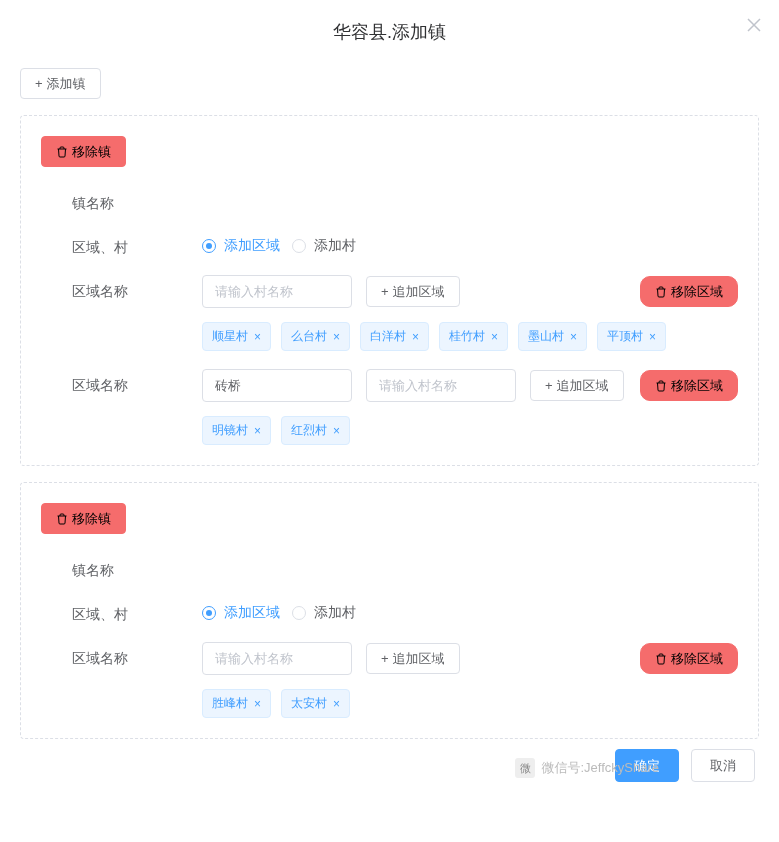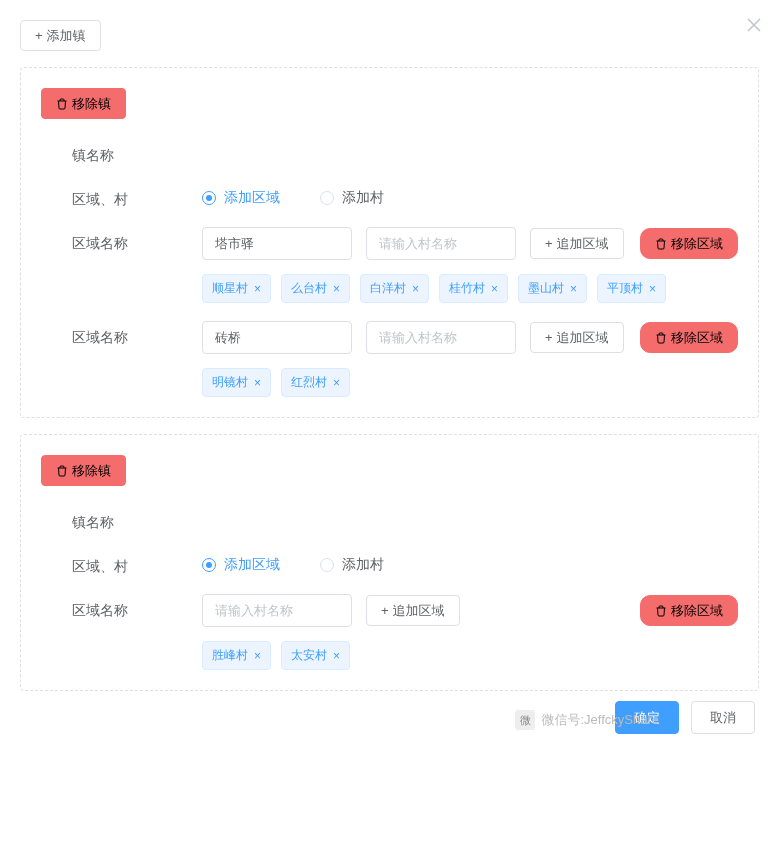--- a/index.html
+++ b/index.html
@@ -12,21 +12,21 @@
     .btn-primary { background: #409eff; border-color: #409eff; color: #fff; }
     .btn .icon-left { margin-right: 4px; }
     .panel { border: 1px dashed #dcdfe6; border-radius: 4px; padding: 20px; margin-top: 16px; }
     .form-row { display: flex; align-items: flex-start; margin-bottom: 18px; margin-left: 31px; }
     .form-row:last-child { margin-bottom: 0; }
     .form-label { width: 130px; flex-shrink: 0; padding-top: 8px; color: #606266; }
     .form-content { flex: 1; }
     .input { width: 100%; height: 33px; padding: 0 12px; border: 1px solid #dcdfe6; border-radius: 4px; font-size: 13px; color: #606266; outline: none; }
     .input::placeholder { color: #c0c4cc; }
     .input-sm { width: 150px; }
-    .radio-group { display: flex; align-items: center; gap: 40px; padding-top: 6px; }
+    .radio-group { display: flex; align-items: center; gap: 12px; padding-top: 6px; }
     .radio-item { display: inline-flex; align-items: center; gap: 8px; cursor: pointer; }
     .radio-dot { width: 14px; height: 14px; border: 1px solid #dcdfe6; border-radius: 50%; position: relative; display: inline-block; }
     .radio-item.selected .radio-dot { border-color: #409eff; }
     .radio-item.selected .radio-dot::after { content: ""; position: absolute; top: 3px; left: 3px; width: 6px; height: 6px; background: #409eff; border-radius: 50%; }
     .radio-item.selected .radio-label { color: #409eff; }
     .area-row { display: flex; align-items: center; gap: 14px; }
     .tags { display: flex; flex-wrap: wrap; gap: 10px; margin-top: 14px; }
     .tag { display: inline-flex; align-items: center; gap: 6px; padding: 5px 9px; background: #ecf5ff; border: 1px solid #d9ecff; color: #409eff; border-radius: 4px; font-size: 12px; }
     .tag-close { color: #409eff; cursor: pointer; font-size: 12px; }
     .footer { text-align: right; margin-top: 10px; padding: 0 4px; }
@@ -35,20 +35,21 @@
     .remove-town-row { margin-bottom: 20px; }
     .remove-area-btn { margin-left: auto; border-radius: 10px; }
     .watermark { position: absolute; right: 120px; bottom: 24px; color: #bbb; font-size: 13px; pointer-events: none; display: flex; align-items: center; gap: 6px; }
     .wm-icon { width: 20px; height: 20px; border-radius: 3px; background: #eee; display: inline-flex; align-items: center; justify-content: center; font-size: 11px; color: #888; }
     svg { display: block; }
   </style>
 </head>
 <body>
 
 <div class="modal">
+  <div class="modal-title">华容县.添加镇</div>
   <span class="close-x">
     <svg width="14" height="14" viewBox="0 0 14 14">
         <path d="M1 1 L13 13 M13 1 L1 13" stroke="#c0c4cc" stroke-width="1.5"></path>
       </svg>
   </span>
 
   <div class="top-actions">
     <button class="btn">
       <span class="icon-left">+</span>
       <span>添加镇</span>
@@ -80,21 +81,20 @@
                 <span class="radio-dot"></span>
                 <span class="radio-label">添加村</span>
               </span>
             </div>
           </div>
         </div>
         <div class="form-row">
           <div class="form-label">区域名称</div>
           <div class="form-content">
             <div class="area-row">
-              <input class="input input-sm" value="塔市驿" style="">
               <input class="input input-sm" placeholder="请输入村名称" style="">
               <button class="btn">
                 <span class="icon-left">+</span>
                 <span>追加区域</span>
               </button>
               <button class="btn btn-danger remove-area-btn">
                 <span class="icon-left">
                   <svg width="12" height="12" viewBox="0 0 24 24" fill="none" stroke="currentColor" stroke-width="2">
                     <path d="M3 6h18M8 6V4a2 2 0 012-2h4a2 2 0 012 2v2M19 6l-1 14a2 2 0 01-2 2H8a2 2 0 01-2-2L5 6"></path>
                   </svg>

